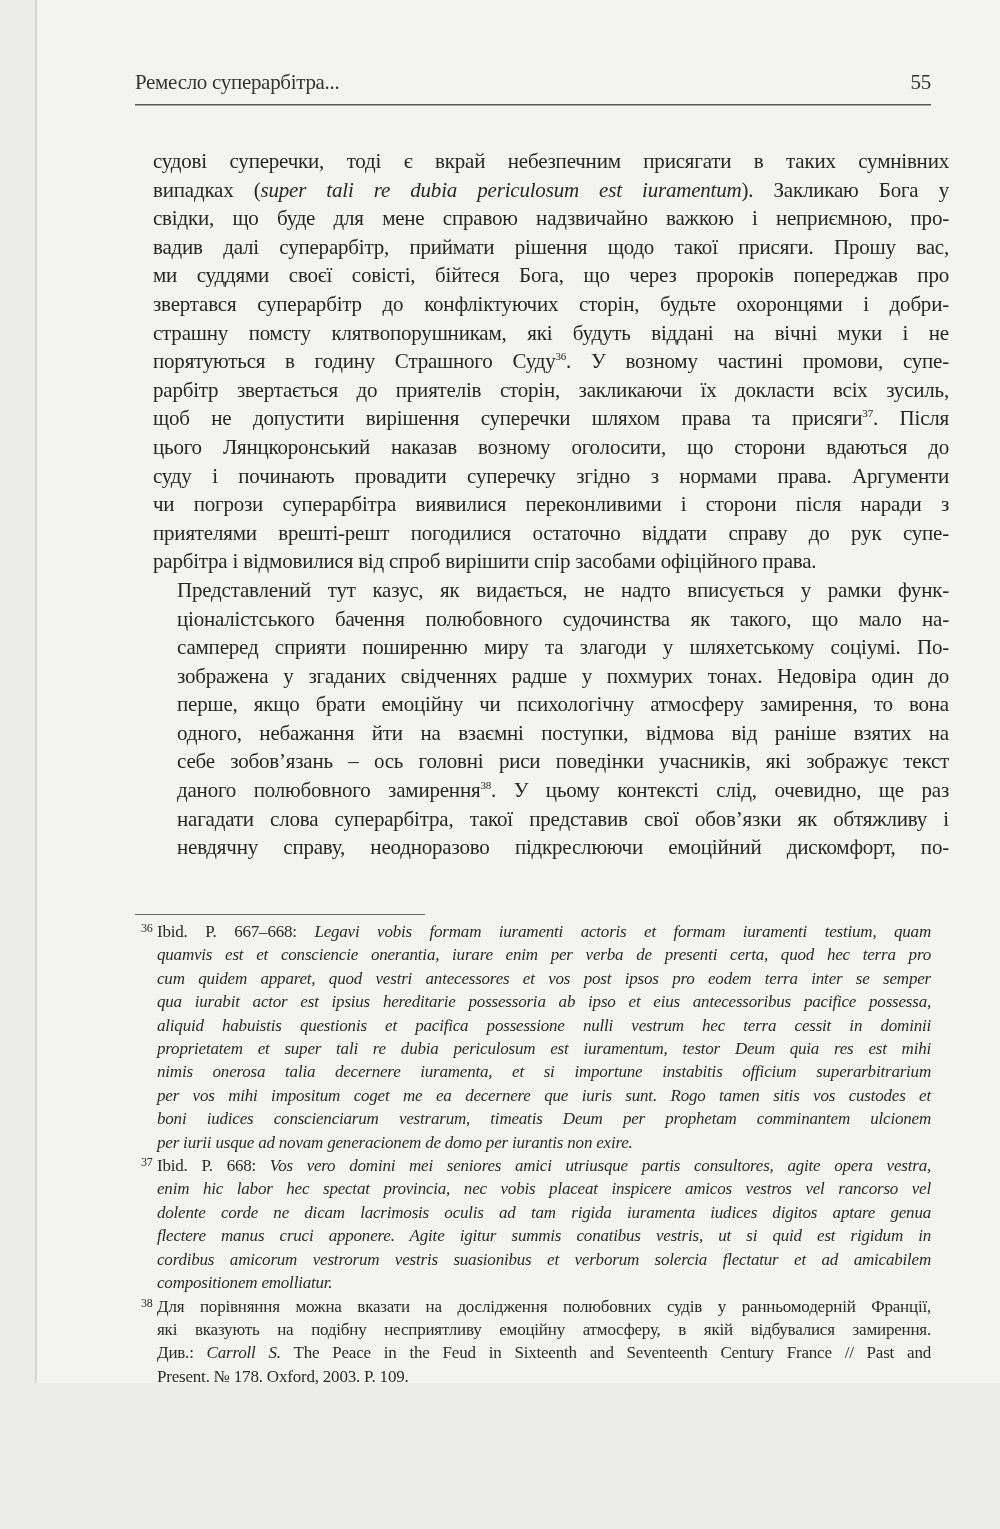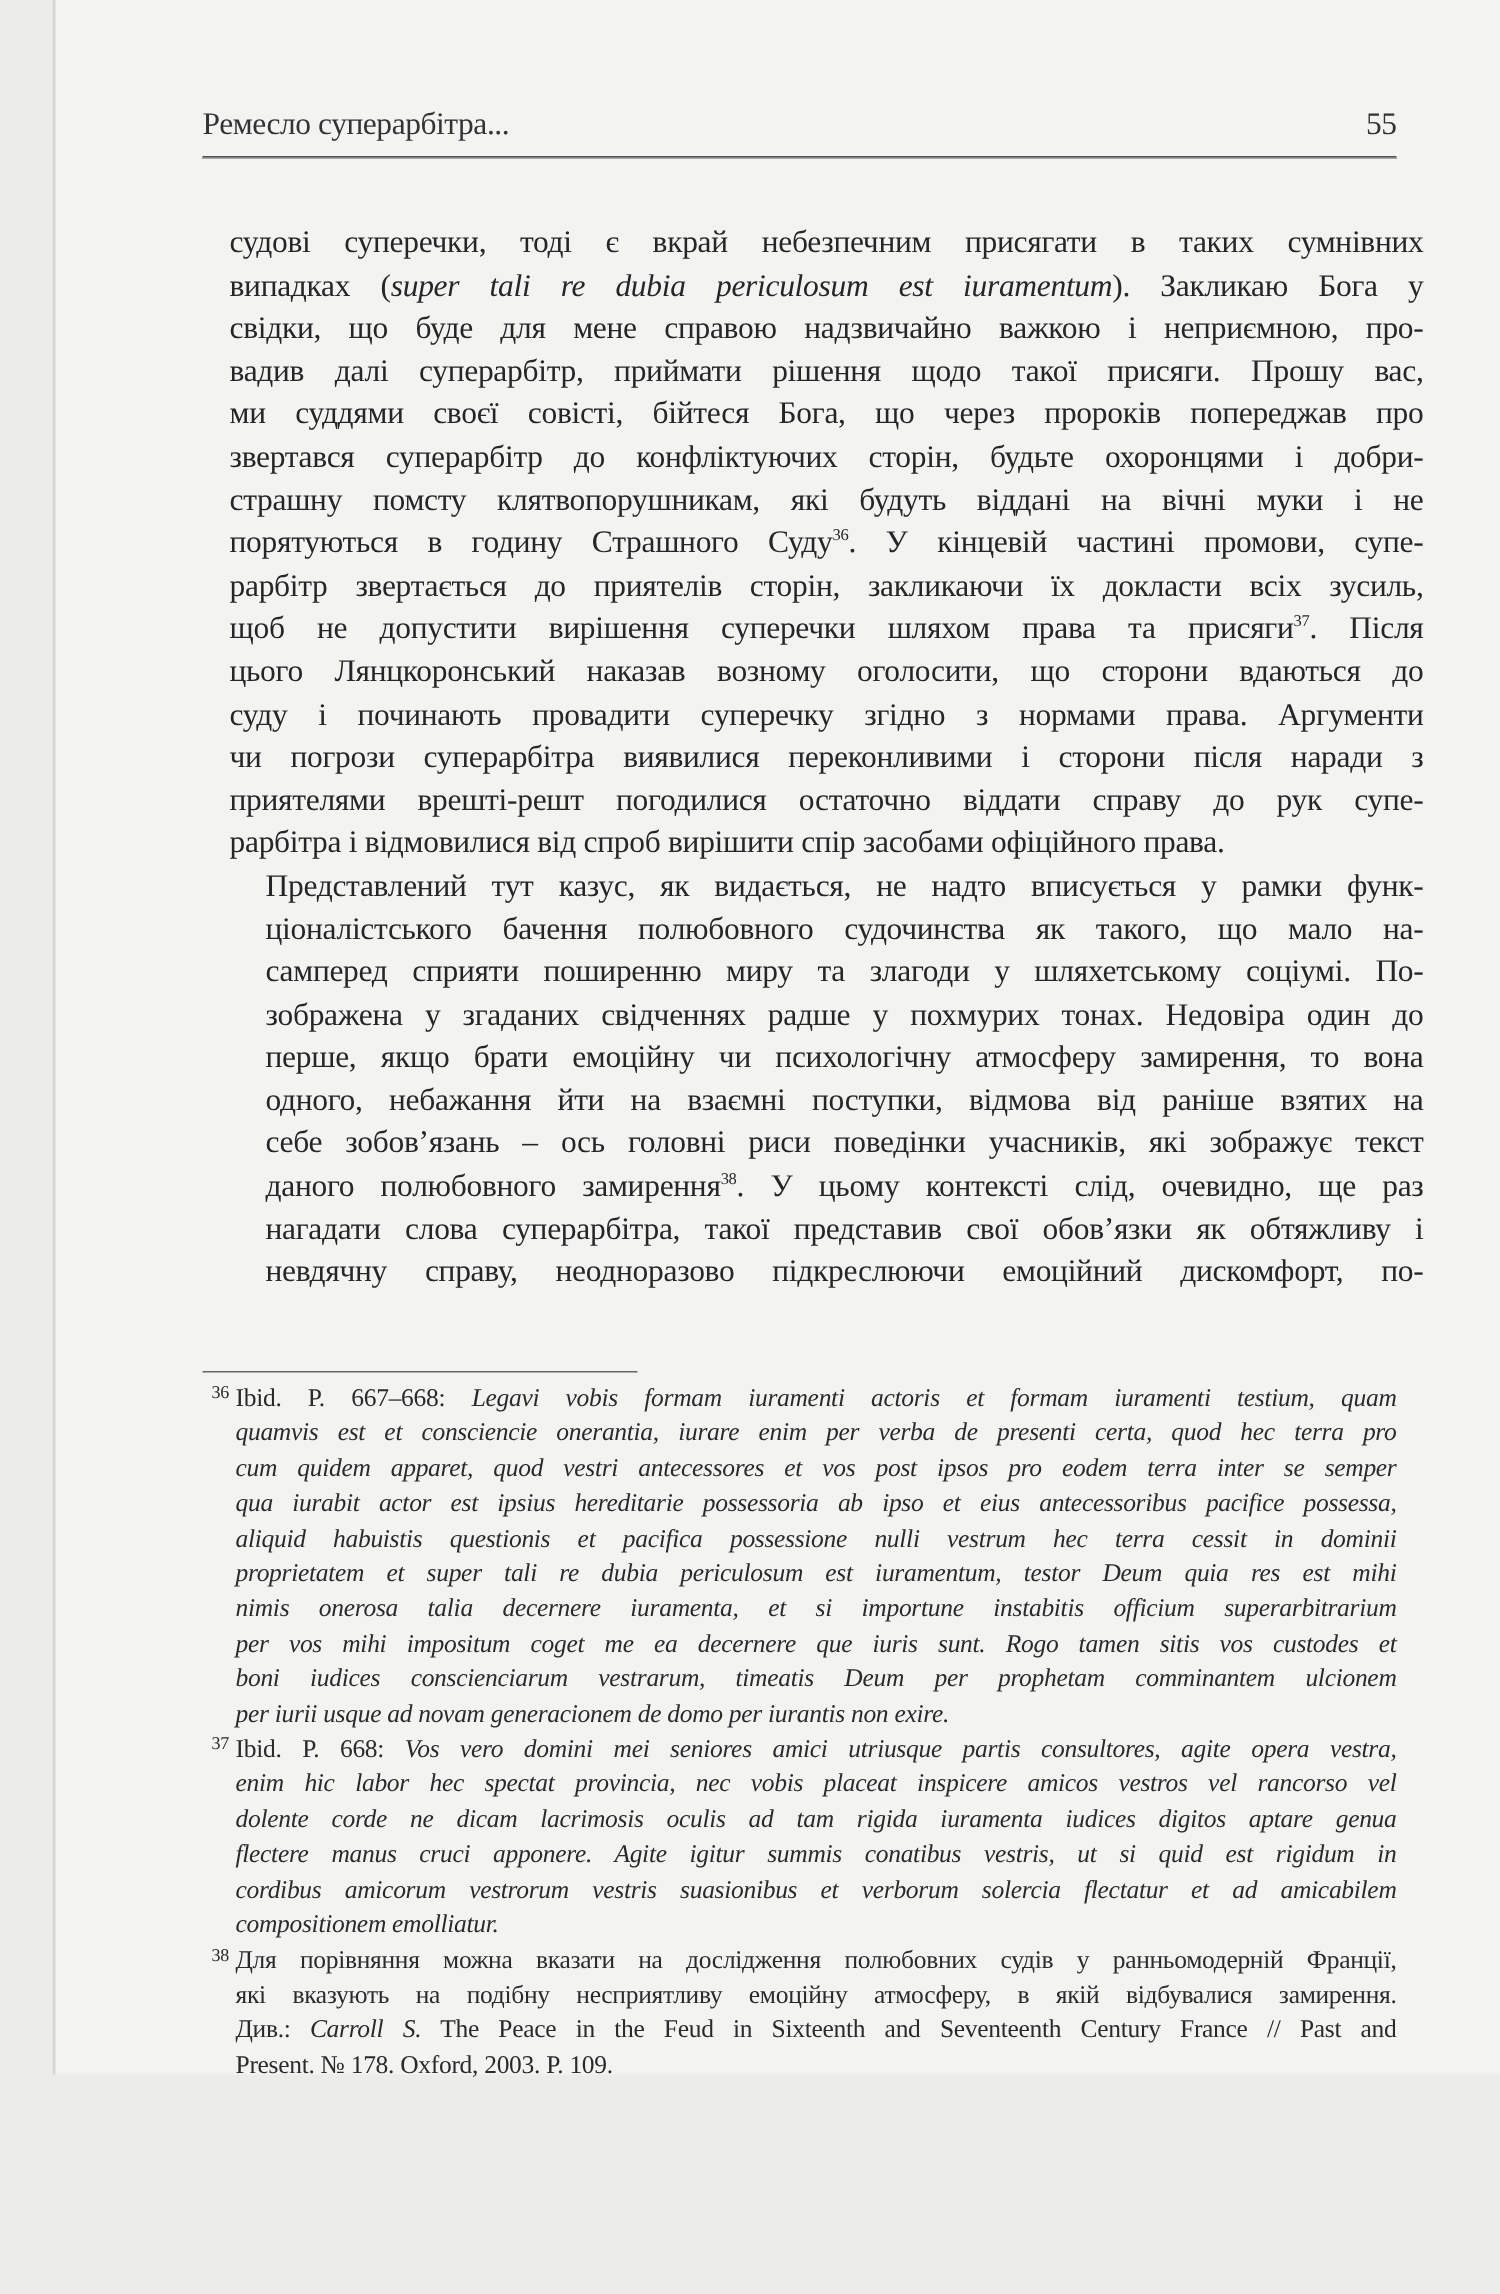--- a/index.html
+++ b/index.html
@@ -69,21 +69,21 @@
 
   <div class="body-text">
     <p id="para1">
         <span class="line">судові суперечки, тоді є вкрай небезпечним присягати в таких сумнівних</span>
         <span class="line"><span>випадках (</span><em>super tali re dubia periculosum est iuramentum</em><span>). Закликаю Бога у</span></span>
         <span class="line">свідки, що буде для мене справою надзвичайно важкою і неприємною, про-</span>
         <span class="line">вадив далі суперарбітр, приймати рішення щодо такої присяги. Прошу вас,</span>
         <span class="line">ми суддями своєї совісті, бійтеся Бога, що через пророків попереджав про</span>
         <span class="line">звертався суперарбітр до конфліктуючих сторін, будьте охоронцями і добри-</span>
         <span class="line">страшну помсту клятвопорушникам, які будуть віддані на вічні муки і не</span>
-        <span class="line"><span>порятуються в годину Страшного Суду</span><sup>36</sup><span>. У кінцевій частині промови, супе-</span></span>
+        <span class="line"><span>порятуються в годину Страшного Суду</span><sup>36</sup><span>. У возному частині промови, супе-</span></span>
         <span class="line">рарбітр звертається до приятелів сторін, закликаючи їх докласти всіх зусиль,</span>
         <span class="line"><span>щоб не допустити вирішення суперечки шляхом права та присяги</span><sup>37</sup><span>. Після</span></span>
         <span class="line">цього Лянцкоронський наказав возному оголосити, що сторони вдаються до</span>
         <span class="line">суду і починають провадити суперечку згідно з нормами права. Аргументи</span>
         <span class="line">чи погрози суперарбітра виявилися переконливими і сторони після наради з</span>
         <span class="line">приятелями врешті-решт погодилися остаточно віддати справу до рук супе-</span>
         <span class="line last">рарбітра і відмовилися від спроб вирішити спір засобами офіційного права.</span>
       </p>
     <p class="indent" id="para2">
         <span class="line">Представлений тут казус, як видається, не надто вписується у рамки функ-</span>

